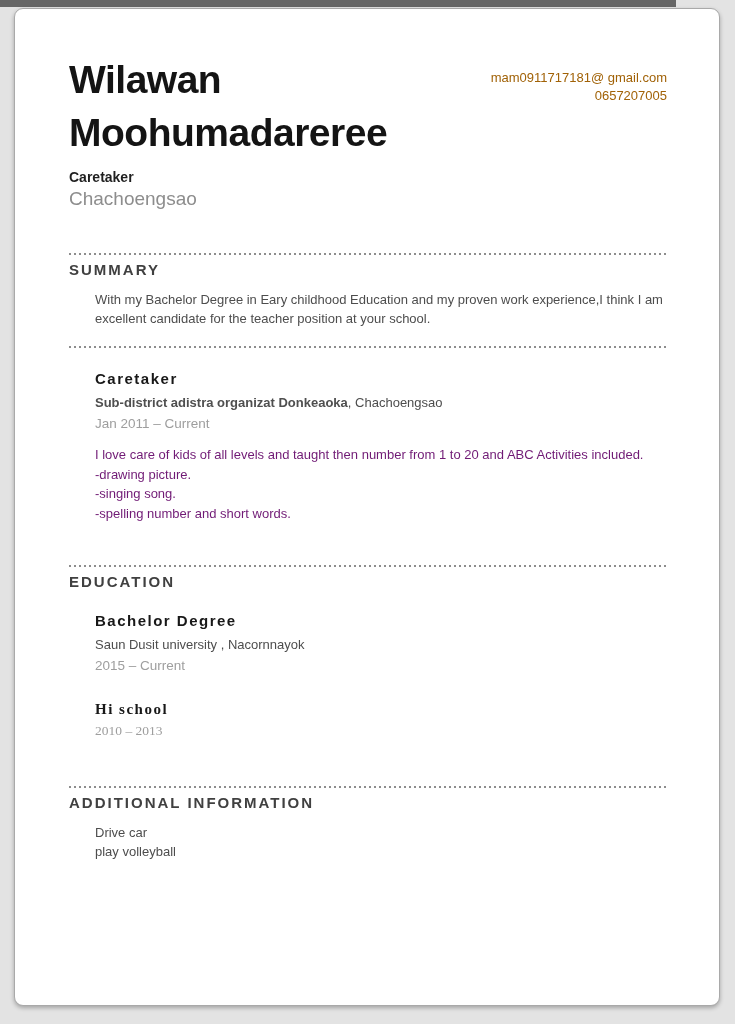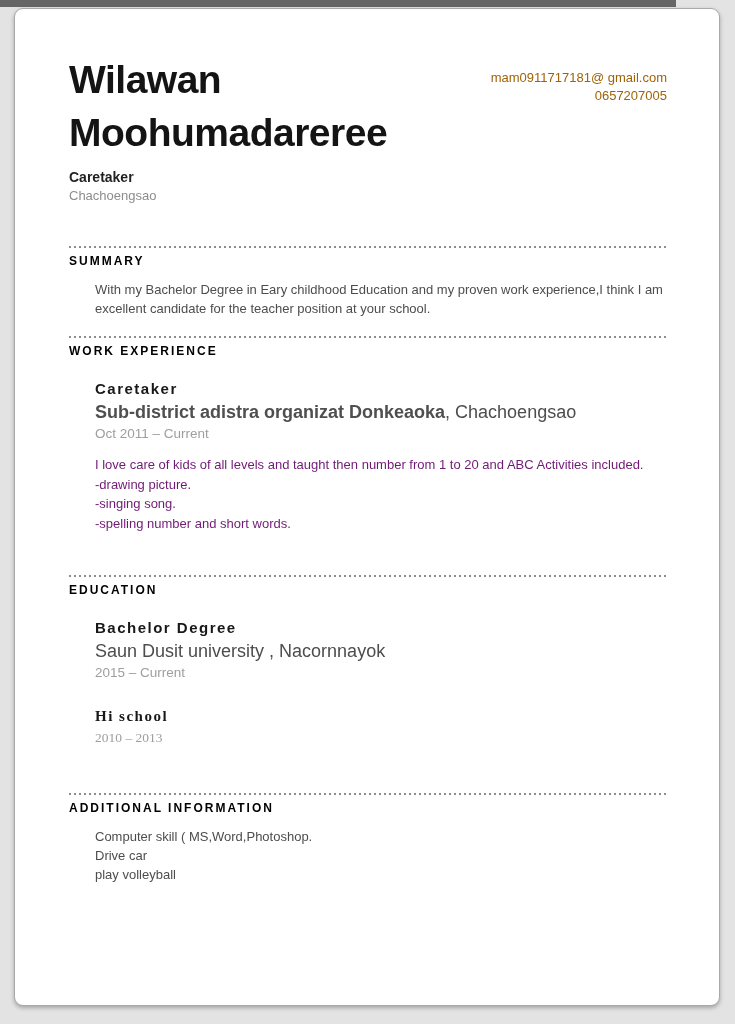--- a/index.html
+++ b/index.html
@@ -26,52 +26,52 @@
   }
 
   
   .resume-header { display: flex; justify-content: space-between; margin-top: 44px; }
   .person-name {
     font-size: 39px; line-height: 53px; font-weight: 700;
     color: #141414; letter-spacing: -0.5px;
   }
   .person-name span { display: block; }
   .person-title { margin-top: 10px; font-size: 14px; font-weight: 700; color: #1f1f1f; }
-  .person-location { margin-top: 3px; font-size: 13px; color: #8d8d8d; }
+  .person-location { margin-top: 3px; font-size: 19px; color: #8d8d8d; }
   .contact-block {
     margin-top: 16px; text-align: right;
     font-size: 13px; line-height: 18px; color: #a16207;
     white-space: nowrap;
   }
 
   
   .sections { margin-top: 43px; }
   .sep {
     height: 2px; width: 599px;
     background: repeating-linear-gradient(90deg, #8d8d8d 0 2px, transparent 2px 5px);
   }
   .section-heading {
     margin-top: 6px;
-    font-size: 12px; font-weight: 700; letter-spacing: 2px;
-    color: #000000;
+    font-size: 15px; font-weight: 700; letter-spacing: 2px;
+    color: #404040;
   }
   .section-body { margin: 12px 0 0 26px; color: #4d4d4d; font-size: 13px; line-height: 19px; }
   .summary-text { width: 568px; }
   .section { display: block; }
   .section.summary { margin-bottom: 18px; }
   .section.work { margin-bottom: 42px; }
   .section.education { margin-bottom: 46px; }
 
   
   .entry { margin-top: 21px; }
   .entry + .entry { margin-top: 25px; font-family: Liberation Serif, serif; }
   .entry-title {
     font-size: 15px; font-weight: 700; letter-spacing: 1.5px; color: #181818;
   }
-  .entry-org { margin-top: 5px; font-size: 18px; color: #4d4d4d; }
+  .entry-org { margin-top: 5px; font-size: 13px; color: #4d4d4d; }
   .entry-org .org-name { font-weight: 700; color: #4f4f4f; }
   .entry-dates { margin-top: 2px; font-size: 13.5px; color: #9e9e9e; }
   .entry-desc { margin-top: 12px; font-size: 13px; line-height: 19.5px; color: #701a75; width: 578px; }
   .addl-lines div { line-height: 19px; }
 </style>
 </head>
 <body>
 
 <div class="canvas">
   <div class="top-strip"></div>
@@ -96,28 +96,27 @@
     <div class="sections">
 
       <div class="section summary">
         <div class="sep"></div>
         <div class="section-heading">SUMMARY</div>
         <div class="section-body summary-text">With my Bachelor Degree in Eary childhood Education and my proven work experience,I think I am excellent candidate for the teacher position at your school.</div>
       </div>
 
       <div class="section work">
         <div class="sep"></div>
-        <div class="section-heading">WORK EXPERIENCE</div>
         <div class="section-body" style="margin-top:0;">
           <div class="entry">
             <div class="entry-title">Caretaker</div>
             <div class="entry-org">
               <span class="org-name">Sub-district adistra organizat Donkeaoka</span><span>, Chachoengsao</span>
             </div>
-            <div class="entry-dates">Oct 2011 – Current</div>
+            <div class="entry-dates">Jan 2011 – Current</div>
             <div class="entry-desc">
               <div>I love care of kids of all levels and taught then number from 1 to 20 and ABC Activities included.</div>
               <div>-drawing picture.</div>
               <div>-singing song.</div>
               <div>-spelling number and short words.</div>
             </div>
           </div>
         </div>
       </div>
 
@@ -134,21 +133,20 @@
             <div class="entry-title">Hi school</div>
             <div class="entry-dates">2010 – 2013</div>
           </div>
         </div>
       </div>
 
       <div class="section additional">
         <div class="sep"></div>
         <div class="section-heading">ADDITIONAL INFORMATION</div>
         <div class="section-body addl-lines">
-          <div>Computer skill ( MS,Word,Photoshop.</div>
           <div>Drive car</div>
           <div>play volleyball</div>
         </div>
       </div>
 
     </div>
   </div>
 </div>
 
 </body></html>

